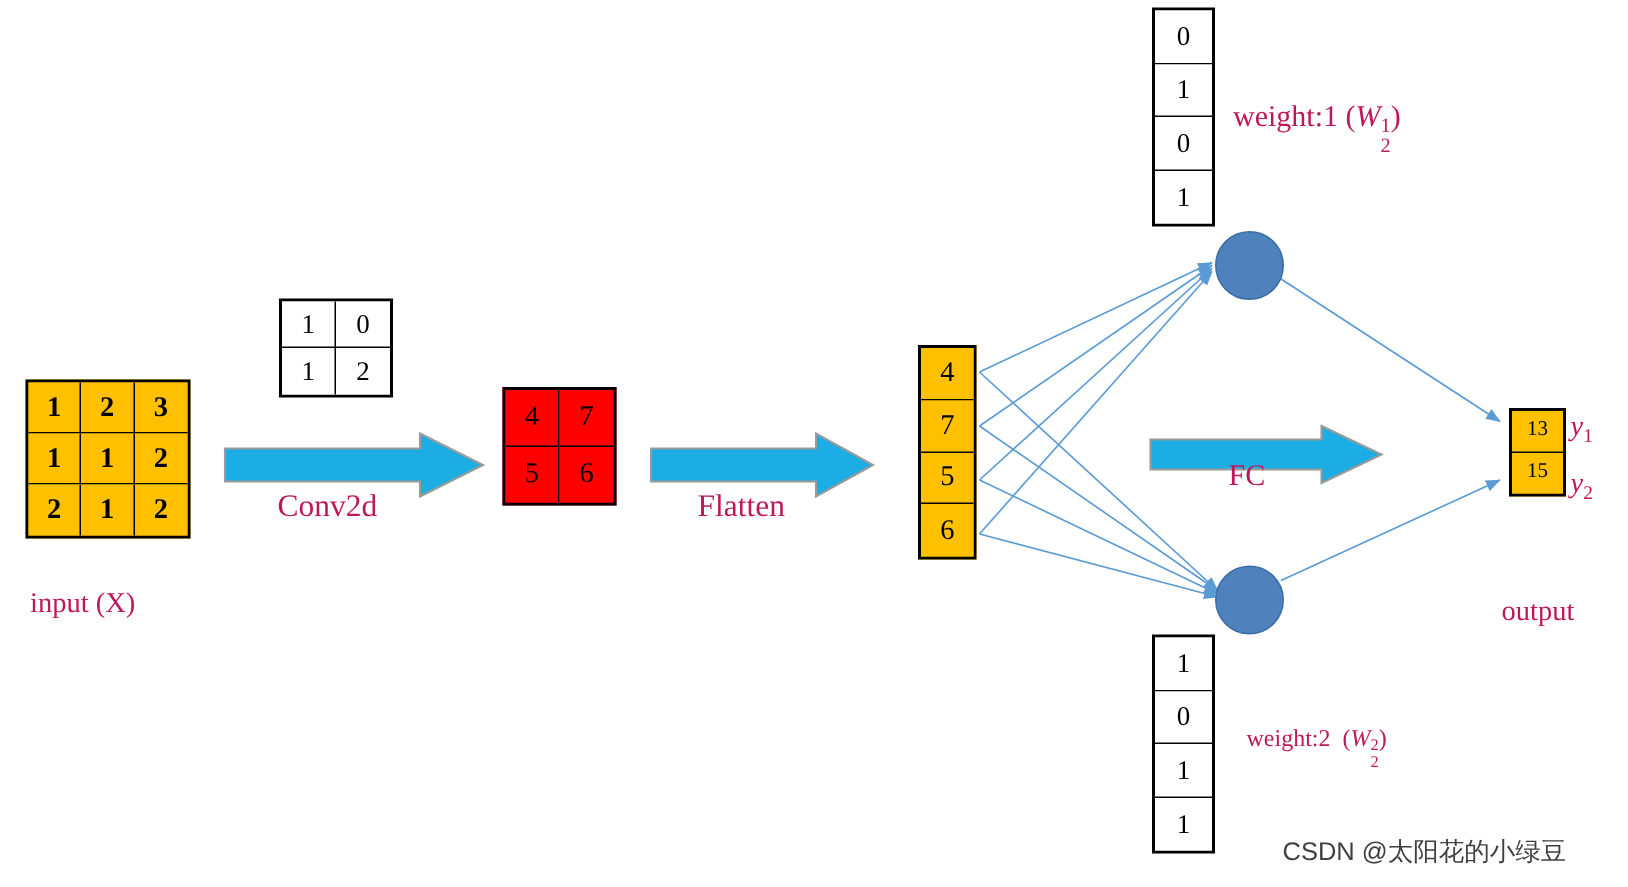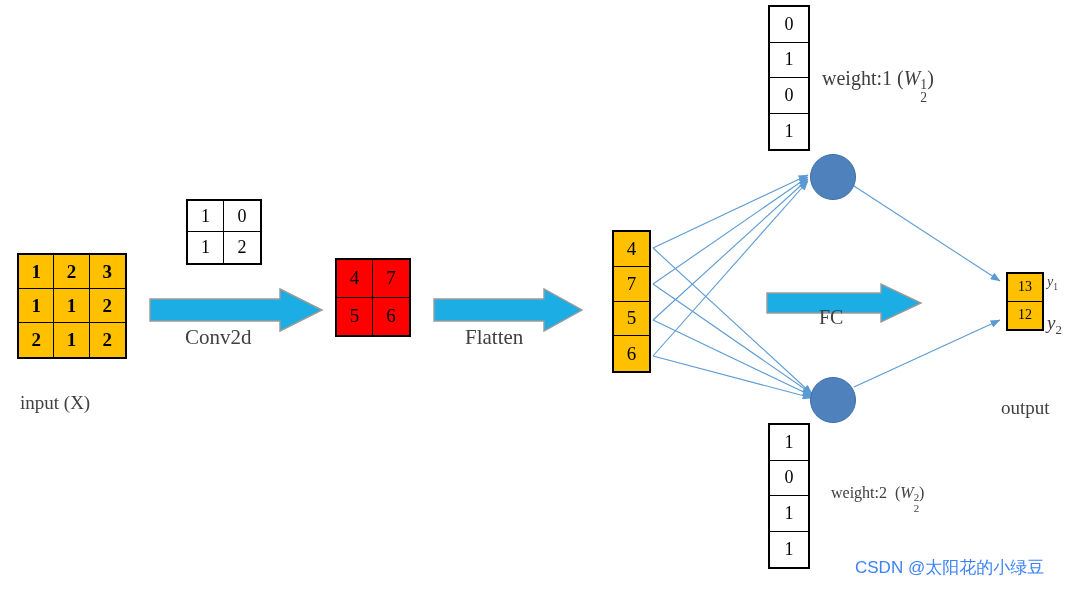--- a/index.html
+++ b/index.html
@@ -156,52 +156,52 @@
     border: 1.5px solid #3A6EA5;
     box-sizing: border-box;
   }
   #neuron-top  { left: 810px; top: 154px; }
   #neuron-bot  { left: 810px; top: 377px; }
 
   
   .label {
     position: absolute;
     font-family: "Liberation Serif", serif;
-    color: #404040;
+    color: #be185d;
     white-space: nowrap;
   }
   #label-weight-w1 { left: 172px; top: 155px; font-size: 20px; }
   #label-conv2d    { left: 185px; top: 325px; font-size: 21px; }
   #label-flatten   { left: 465px; top: 325px; font-size: 21px; }
   #label-input     { left: 20px;  top: 392px; font-size: 19px; }
   #label-fc        { left: 819px; top: 306px; font-size: 20px; }
   #label-output    { left: 990px; top: 397px; font-size: 19px; margin-left: 11px; }
   #label-w2a       { left: 822px; top: 67px;  font-size: 20px; }
   #label-w2b       { left: 831px; top: 484px; font-size: 16px; }
-  #label-y1        { left: 1047px; top: 274px; font-size: 14px; }
+  #label-y1        { left: 1047px; top: 274px; font-size: 19px; }
   #label-y2        { left: 1047px; top: 312px; font-size: 19px; }
 
   .ital { font-style: italic; }
   .sub  { font-size: 0.68em; vertical-align: sub; }
   .supsub {
     display: inline-grid;
     vertical-align: -0.28em;
     font-size: 0.68em;
     line-height: 0.98;
     font-style: normal;
   }
 
   
   #watermark {
     position: absolute;
     left: 855px;
     top: 556px;
     font-family: "Liberation Sans", sans-serif;
     font-size: 17px;
-    color: #3b82f6;
+    color: #404040;
     white-space: nowrap;
   }
 </style>
 </head>
 <body>
 
 <div id="canvas">
 
   <svg class="wires" viewBox="0 0 1085 591" xmlns="http://www.w3.org/2000/svg">
     <defs>
@@ -301,21 +301,21 @@
   <div class="neuron" id="neuron-top"></div>
   <div class="neuron" id="neuron-bot"></div>
 
   <svg class="block-arrow" id="arrow-fc" style="left:765px; top:282px;" width="158" height="42" viewBox="0 0 158 42" xmlns="http://www.w3.org/2000/svg">
     <polygon points="2,11 116,11 116,2 156,21 116,40 116,31 2,31" fill="#1CADE4" stroke="#9A9A9A" stroke-width="1.4"></polygon>
   </svg>
   <div class="label" id="label-fc">FC</div>
 
   <div class="matrix" id="output-matrix">
     <div class="cell">13</div>
-    <div class="cell">12</div>
+    <div class="cell">15</div>
   </div>
   <div class="label" id="label-y1">
     <span class="ital">y</span><span class="sub">1</span>
   </div>
   <div class="label" id="label-y2">
     <span class="ital">y</span><span class="sub">2</span>
   </div>
   <div class="label" id="label-output">output</div>
 
   <div id="watermark">CSDN @太阳花的小绿豆</div>

